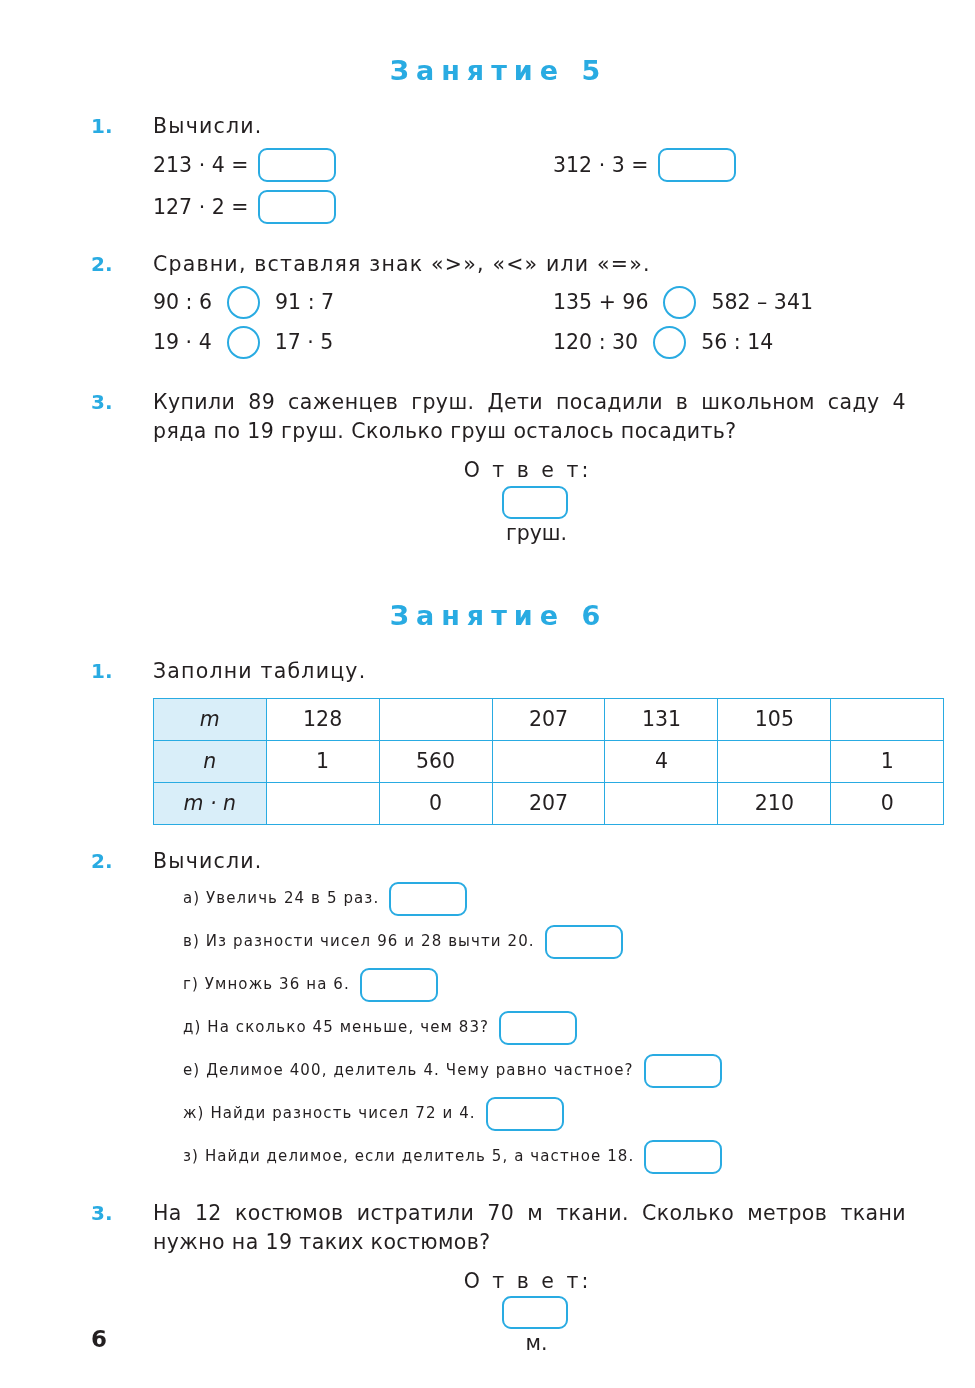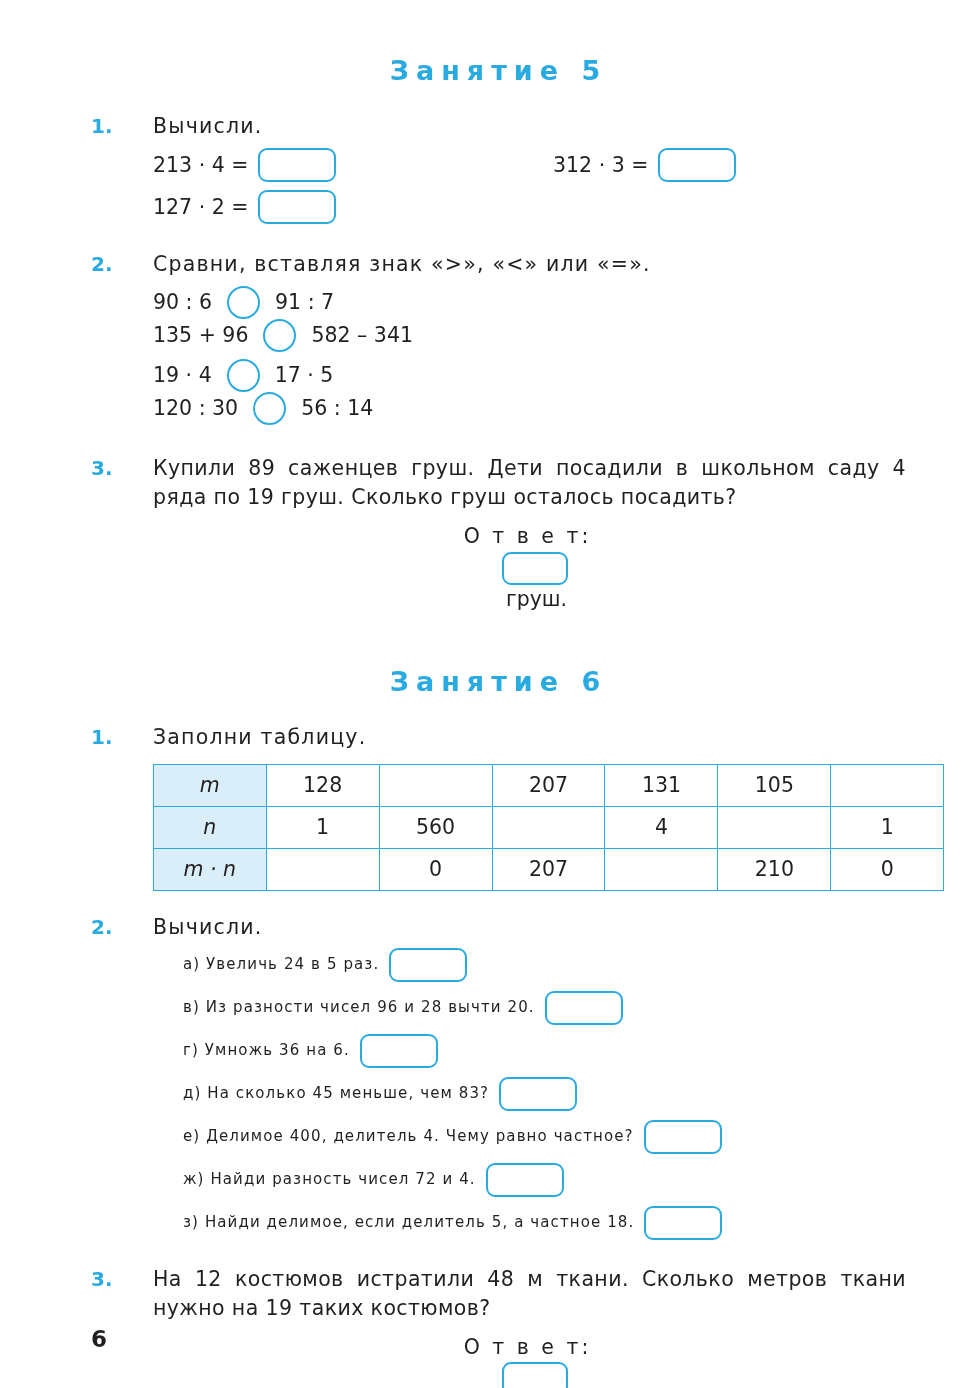--- a/index.html
+++ b/index.html
@@ -86,23 +86,22 @@
     display: inline-block;
     width: 29px;
     height: 29px;
     border: 2px solid #29ABE2;
     border-radius: 50%;
     margin: 0 15px;
     vertical-align: middle;
   }
   .cmp-row {
     display: flex;
-    align-items: flex-start;
+    align-items: center;
     margin-bottom: 7px;
-    flex-direction: column;
   }
   .cmp-col { display: flex; align-items: center; white-space: nowrap; }
   .cmp-col.left { width: 400px; }
   .answer-line {
     margin-top: 10px;
     display: flex;
     align-items: center;
     font-size: 20.5px;
     flex-direction: column;
   }
@@ -297,21 +296,21 @@
           <span class="txt">з) Найди делимое, если делитель 5, а частное 18.</span>
           <span class="blank-box"></span>
         </div>
       </div>
     </div>
   </div>
 
   <div class="task" style="margin-top:16px;">
     <div class="task-num">3.</div>
     <div class="task-body">
-      <div class="word-problem">На 12 костюмов истратили 48 м ткани. Сколько метров ткани нужно на 19 таких костюмов?</div>
+      <div class="word-problem">На 12 костюмов истратили 70 м ткани. Сколько метров ткани нужно на 19 таких костюмов?</div>
       <div class="answer-line">
         <span class="answer-label">О т в е т:</span>
         <span class="blank-box small"></span>
         <span class="answer-unit">м.</span>
       </div>
     </div>
   </div>
 
   <div class="page-number">6</div>
 </div>

